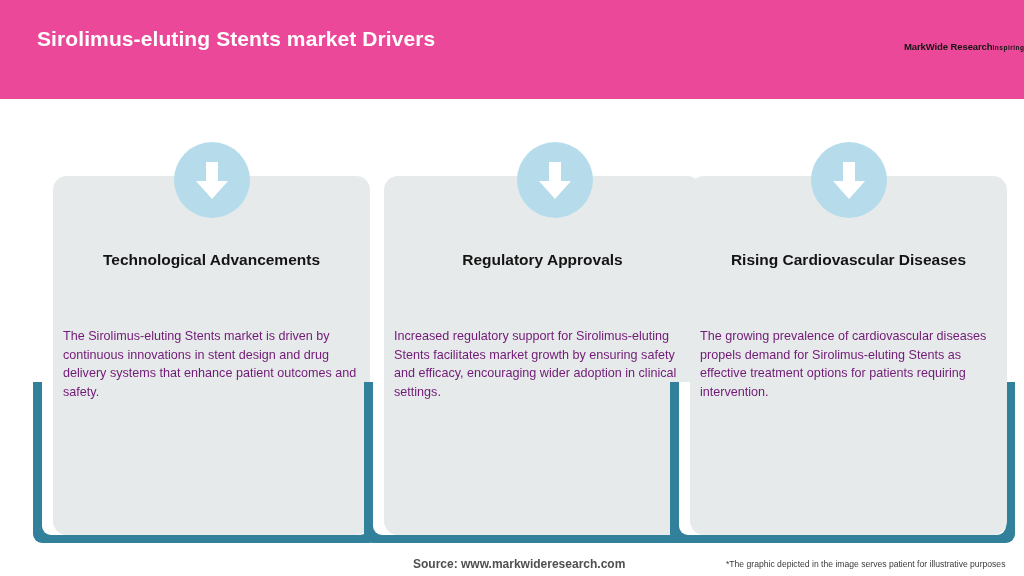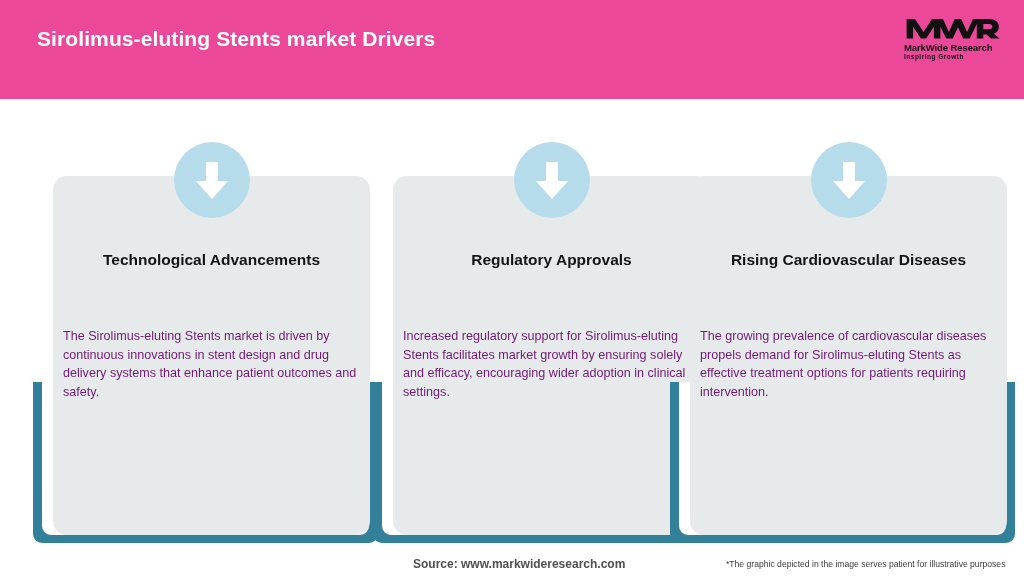--- a/index.html
+++ b/index.html
@@ -32,26 +32,26 @@
     font-weight: bold;
     color: #ffffff;
     letter-spacing: 0.1px;
     white-space: nowrap;
   }
 
   
   .logo {
     position: absolute;
     right: 12px;
-    top: 15px;
+    top: 0;
     width: 108px;
     height: 52px;
     display: flex;
-    flex-direction: column;
-    align-items: flex-start;
+    flex-direction: row;
+    align-items: flex-end;
     justify-content: flex-start;
   }
   .logo-mark {
     height: 26px;
     display: block;
   }
   .logo-name {
     font-size: 9.5px;
     font-weight: bold;
     color: #141414;
@@ -77,21 +77,21 @@
     width: 1024px;
     height: 508px;
   }
   .card-unit {
     position: absolute;
     top: 0;
     width: 317px;
     height: 444px;
   }
   .card-unit.u1 { left: 53px; }
-  .card-unit.u2 { left: 393px; }
+  .card-unit.u2 { left: 384px; padding-left: 24px; }
   .card-unit.u3 { left: 690px; }
 
   
   .frame {
     position: absolute;
     left: -20px;
     top: 283px;
     width: 345px;
     height: 161px;
     background: #328099;
@@ -213,21 +213,21 @@
     <div class="frame">
       <div class="frame-inner"></div>
     </div>
     <div class="panel"></div>
     <div class="badge">
       <svg width="38" height="42" viewBox="0 0 38 42">
         <path d="M13 3 L25 3 L25 22 L35 22 L19 40 L3 22 L13 22 Z" fill="#ffffff"></path>
       </svg>
     </div>
     <div class="card-title">Regulatory Approvals</div>
-    <div class="card-body">Increased regulatory support for Sirolimus-eluting Stents facilitates market growth by ensuring solely and efficacy, encouraging wider adoption in clinical settings.</div>
+    <div class="card-body">Increased regulatory support for Sirolimus-eluting Stents facilitates market growth by ensuring safety and efficacy, encouraging wider adoption in clinical settings.</div>
   </div>
 
   <div class="card-unit u3">
     <div class="frame">
       <div class="frame-inner"></div>
     </div>
     <div class="panel"></div>
     <div class="badge">
       <svg width="38" height="42" viewBox="0 0 38 42">
         <path d="M13 3 L25 3 L25 22 L35 22 L19 40 L3 22 L13 22 Z" fill="#ffffff"></path>

